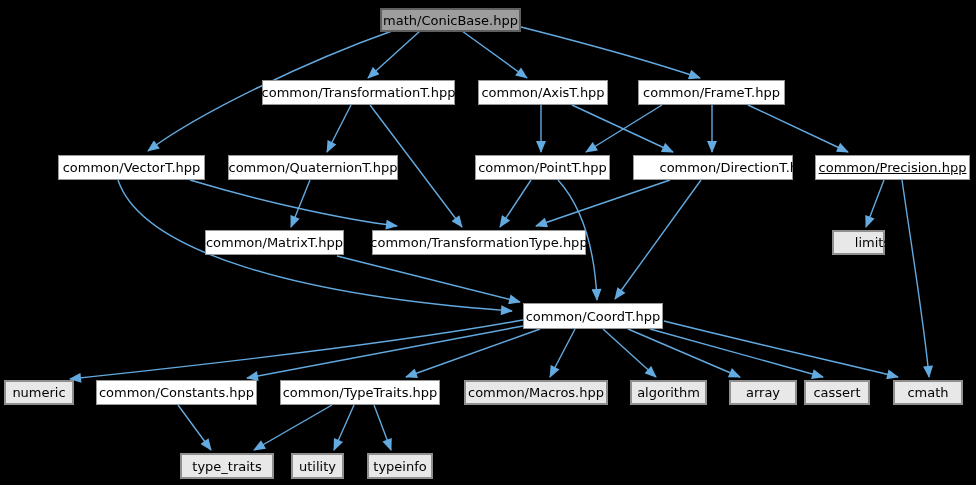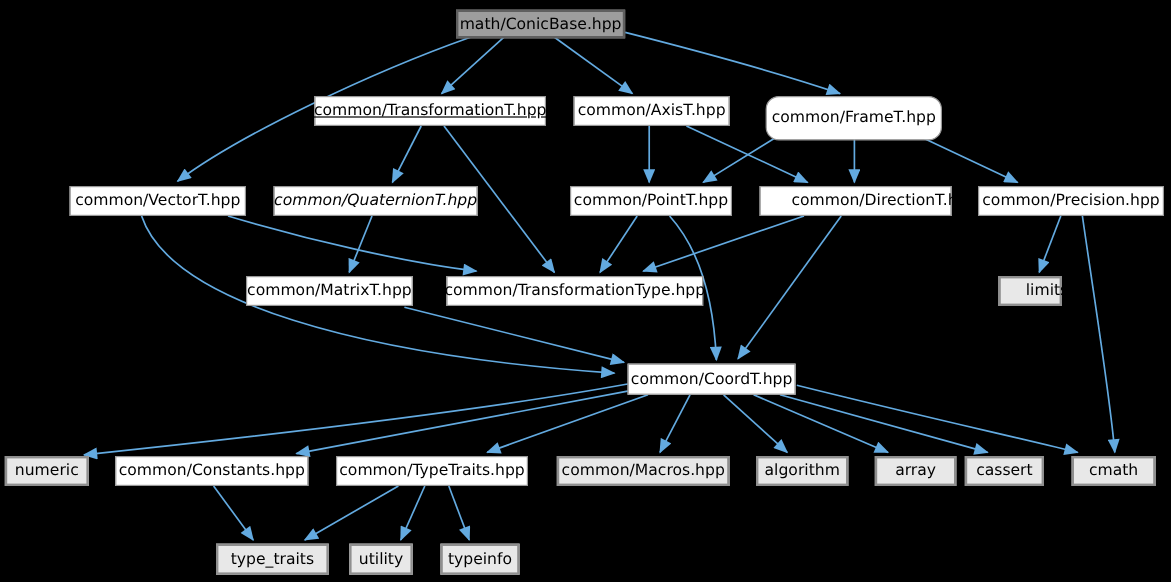--- a/index.html
+++ b/index.html
@@ -59,28 +59,28 @@
         <path d="M 650,329 L 823,377" fill="none" stroke="#63aae0" stroke-width="1.4" marker-end="url(#arrow)"></path>
         <path d="M 664,321 C 760,345 858,367 898,377" fill="none" stroke="#63aae0" stroke-width="1.4" marker-end="url(#arrow)"></path>
         <path d="M 178,405 L 211,450" fill="none" stroke="#63aae0" stroke-width="1.4" marker-end="url(#arrow)"></path>
         <path d="M 332,405 L 254,450" fill="none" stroke="#63aae0" stroke-width="1.4" marker-end="url(#arrow)"></path>
         <path d="M 354,405 L 334,450" fill="none" stroke="#63aae0" stroke-width="1.4" marker-end="url(#arrow)"></path>
         <path d="M 374,405 L 391,450" fill="none" stroke="#63aae0" stroke-width="1.4" marker-end="url(#arrow)"></path>
       </g>
   </svg>
   <div id="node-layer">
       <div class="node main" style="left: 380px; top: 8px; width: 141px; height: 24px;">math/ConicBase.hpp</div>
-      <div class="node project" style="left: 262px; top: 80px; width: 193px; height: 25px; text-decoration: underline;">common/TransformationT.hpp</div>
+      <div class="node project" style="left: 262px; top: 80px; width: 193px; height: 25px;">common/TransformationT.hpp</div>
       <div class="node project" style="left: 478px; top: 80px; width: 130px; height: 25px;">common/AxisT.hpp</div>
-      <div class="node project" style="left: 638px; top: 80px; width: 147px; height: 37px; border-radius: 11px;">common/FrameT.hpp</div>
+      <div class="node project" style="left: 638px; top: 80px; width: 147px; height: 25px;">common/FrameT.hpp</div>
       <div class="node project" style="left: 58px; top: 155px; width: 147px; height: 25px;">common/VectorT.hpp</div>
-      <div class="node project" style="left: 228px; top: 155px; width: 170px; height: 25px; font-style: italic;">common/QuaternionT.hpp</div>
+      <div class="node project" style="left: 228px; top: 155px; width: 170px; height: 25px;">common/QuaternionT.hpp</div>
       <div class="node project" style="left: 475px; top: 155px; width: 135px; height: 25px;">common/PointT.hpp</div>
       <div class="node project" style="left: 633px; top: 155px; width: 160px; height: 25px; padding-left: 48px;">common/DirectionT.hpp</div>
-      <div class="node project" style="left: 815px; top: 155px; width: 155px; height: 25px;">common/Precision.hpp</div>
+      <div class="node project" style="left: 815px; top: 155px; width: 155px; height: 25px; text-decoration: underline;">common/Precision.hpp</div>
       <div class="node project" style="left: 205px; top: 230px; width: 139px; height: 25px;">common/MatrixT.hpp</div>
       <div class="node project" style="left: 372px; top: 230px; width: 214px; height: 25px;">common/TransformationType.hpp</div>
       <div class="node system" style="left: 832px; top: 230px; width: 53px; height: 25px; padding-left: 28px;">limits</div>
       <div class="node project" style="left: 523px; top: 303px; width: 140px; height: 26px;">common/CoordT.hpp</div>
       <div class="node system" style="left: 4px; top: 380px; width: 70px; height: 25px;">numeric</div>
       <div class="node project" style="left: 96px; top: 380px; width: 161px; height: 25px;">common/Constants.hpp</div>
       <div class="node project" style="left: 280px; top: 380px; width: 160px; height: 25px;">common/TypeTraits.hpp</div>
       <div class="node system" style="left: 464px; top: 380px; width: 144px; height: 25px;">common/Macros.hpp</div>
       <div class="node system" style="left: 630px; top: 380px; width: 77px; height: 25px;">algorithm</div>
       <div class="node system" style="left: 729px; top: 380px; width: 68px; height: 25px;">array</div>

